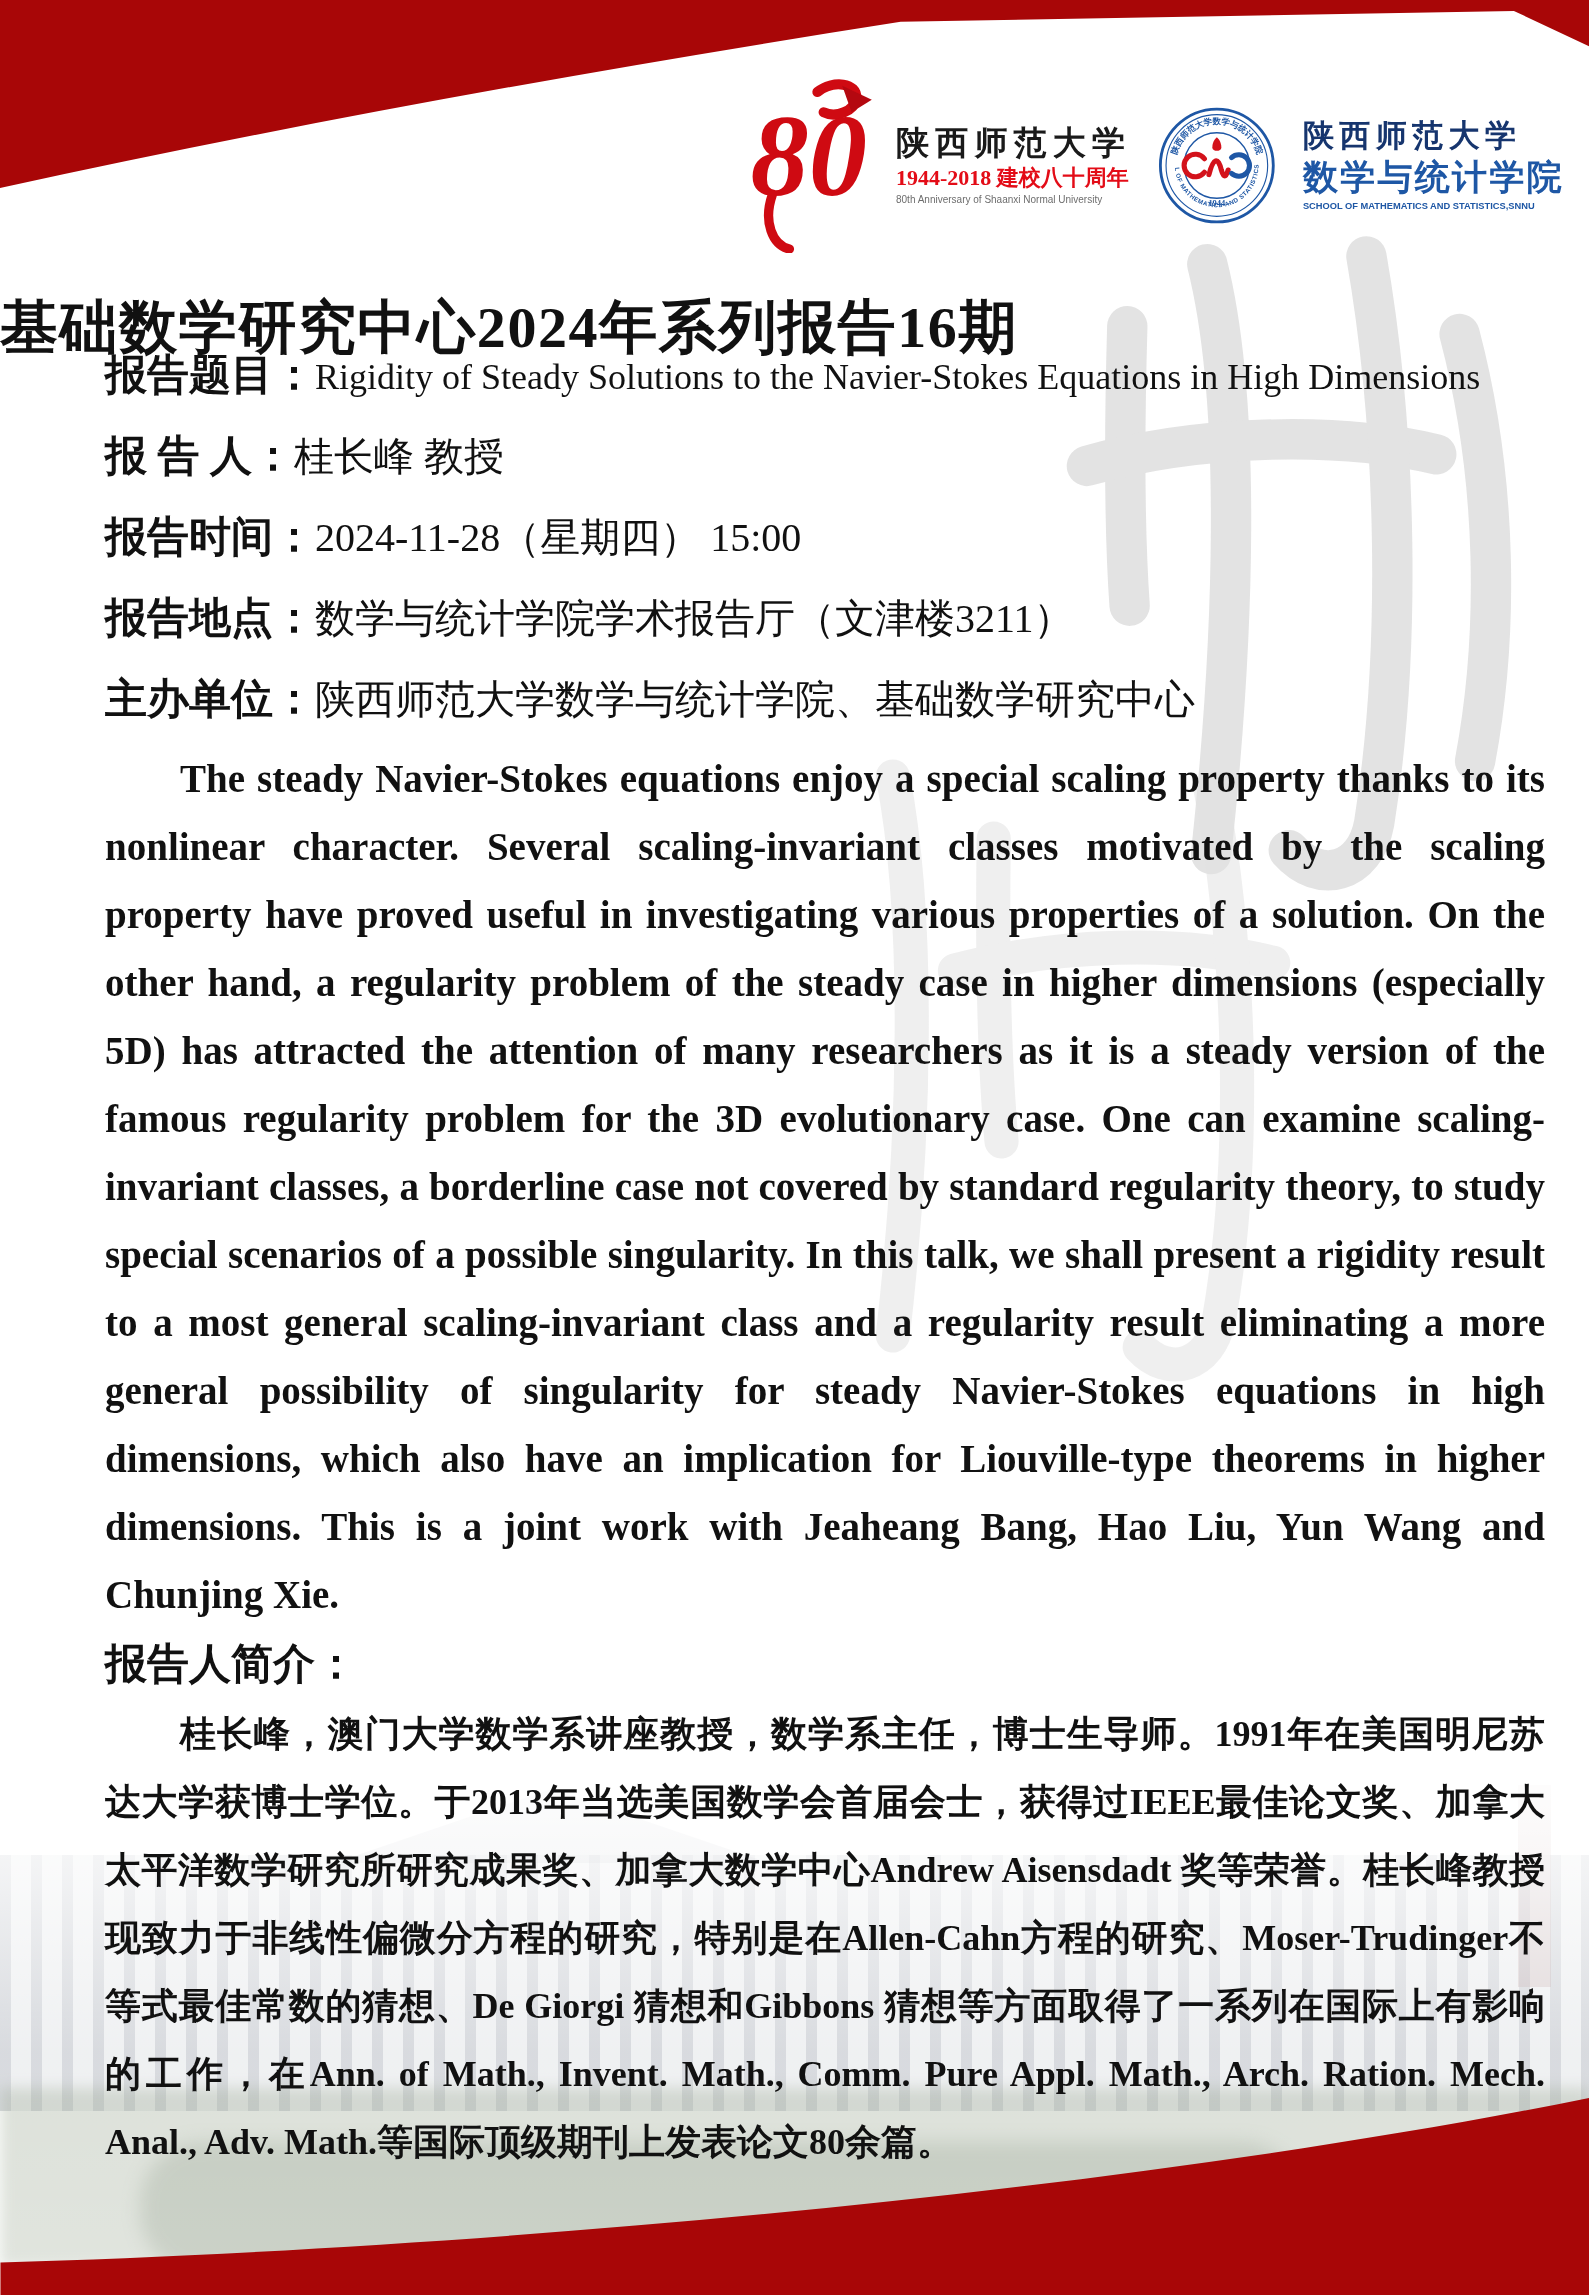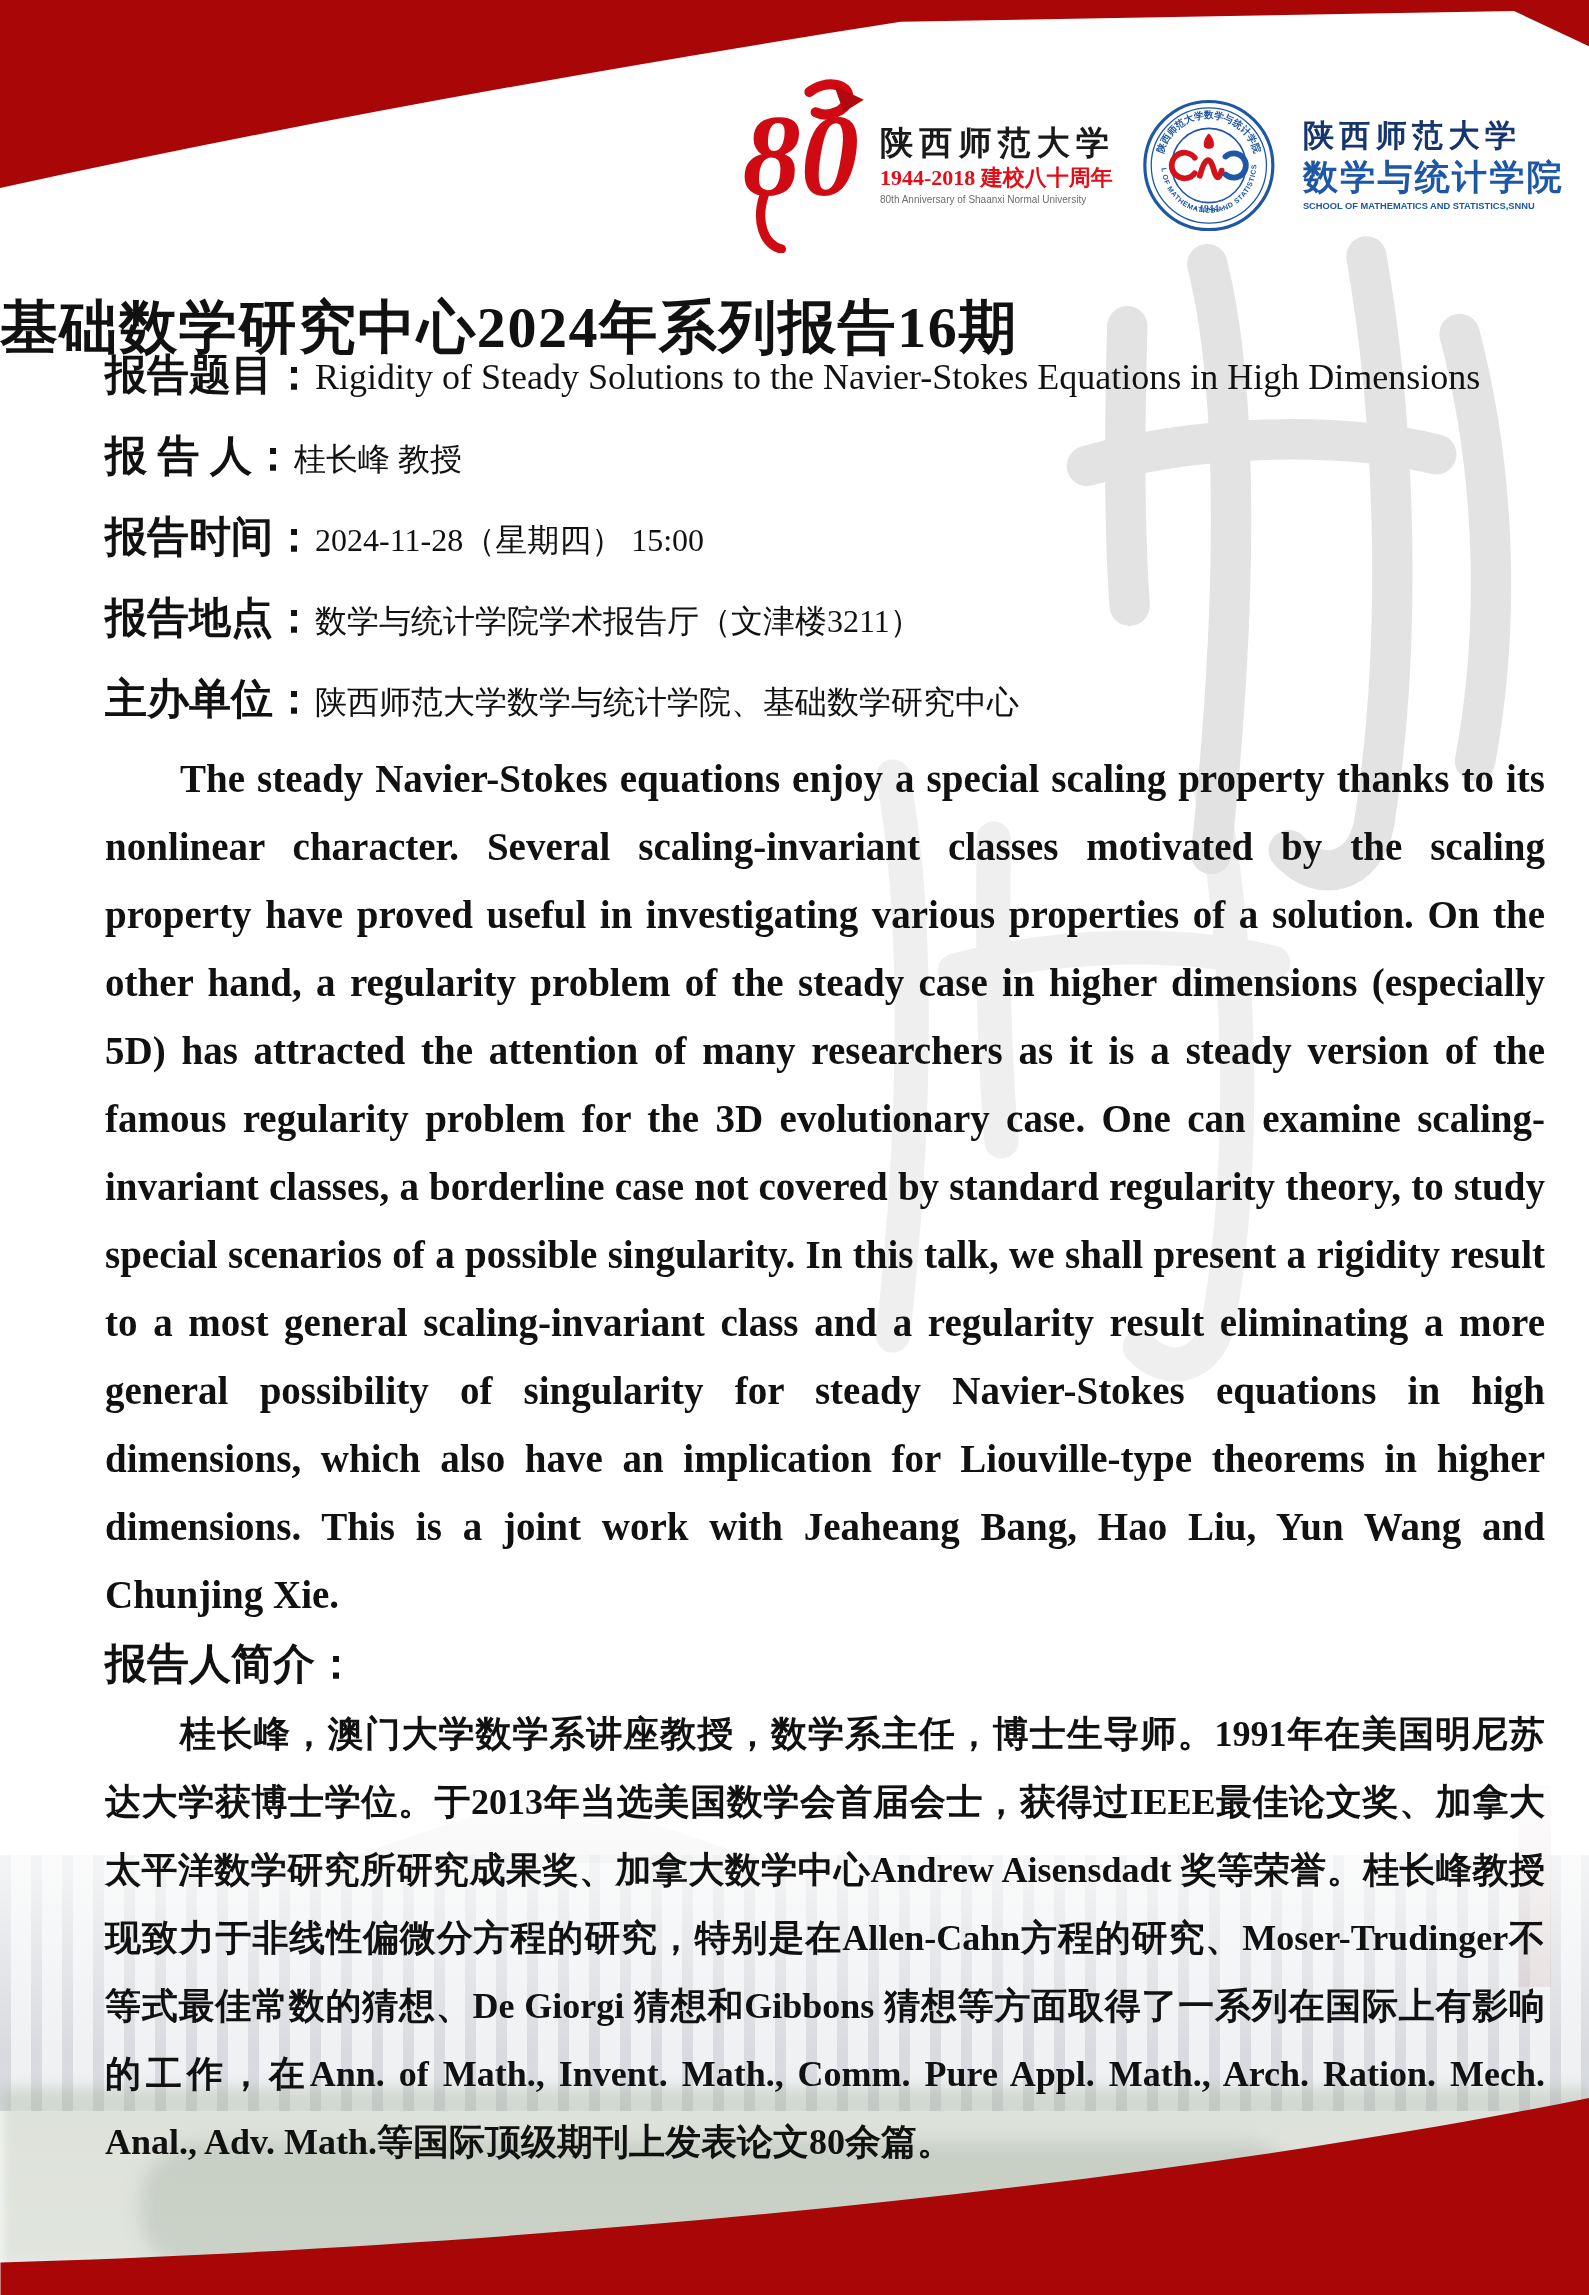--- a/index.html
+++ b/index.html
@@ -20,39 +20,39 @@
   .photo .tower{position:absolute;left:1518px;top:31px;width:33px;height:202px;background:rgba(160,118,118,.28);}
   .photo .trees{position:absolute;left:0;top:334px;width:1590px;height:179px;
       background:rgba(104,122,90,.30);filter:blur(7px);}
   .photo .trees2{position:absolute;left:140px;top:388px;width:1164px;height:132px;
       background:rgba(84,104,74,.25);border-radius:62px;filter:blur(9.3px);}
   .photo .fade{position:absolute;inset:0;
       background:linear-gradient(180deg,#fff 0%,rgba(255,255,255,.75) 22%,rgba(255,255,255,.25) 55%,rgba(255,255,255,.35) 100%);}
   
   .logos{position:absolute;top:68px;left:741px;width:823px;height:194px;z-index:3;
          display:flex;align-items:center;gap:26px;}
-  .logo-a{display:flex;align-items:center;gap:3px;}
+  .logo-a{display:flex;align-items:center;gap:11px;margin-left:8px;}
   .num80{font-style:italic;font-weight:bold;fill:#cf0a12;font-size:150px;
          font-family:"Liberation Serif","DejaVu Serif",serif;}
   .la-text{display:flex;flex-direction:column;line-height:1.12;}
   .la-univ{font-weight:bold;font-size:33px;letter-spacing:6.2px;color:#1a1a1a;white-space:nowrap;}
   .la-years{font-weight:bold;font-size:22px;color:#e30c17;white-space:nowrap;margin-top:4.7px;}
   .la-en{font-size:10px;color:#6d6d6d;font-family:"Liberation Sans","DejaVu Sans",sans-serif;margin-top:3.1px;white-space:nowrap;}
   .logo-c{display:flex;flex-direction:column;line-height:1.1;}
   .lc-univ{font-weight:bold;font-size:31px;letter-spacing:5.4px;color:#16356e;white-space:nowrap;}
   .lc-school{font-weight:bold;font-size:35px;letter-spacing:2.3px;color:#1e57a5;white-space:nowrap;margin-top:6.2px;text-align:center;}
   .lc-en{font-size:9.3px;color:#1e57a5;font-weight:bold;white-space:nowrap;
          font-family:"Liberation Sans","DejaVu Sans",sans-serif;margin-top:3.9px;}
   
   .title{position:absolute;top:250px;left:0;width:1590px;z-index:3;
          font-size:58px;font-weight:bold;letter-spacing:1.6px;}
   .main{position:absolute;top:340px;left:105px;width:1440px;z-index:3;}
   .frow{line-height:71px;white-space:nowrap;}
   .flabel{font-weight:bold;font-size:42px;}
-  .fvalue{font-size:32px;}
+  .fvalue{font-size:40px;}
   .fvalue.en{font-size:36px;}
   .sec-head{font-weight:bold;font-size:42px;line-height:71px;}
   .para{margin:0;font-size:39px;line-height:68px;text-align:justify;text-indent:75px;font-weight:bold;}
   .para.bio{font-size:36px;line-height:68px;}
 </style>
 </head>
 <body>
 
 <div class="page">
 

